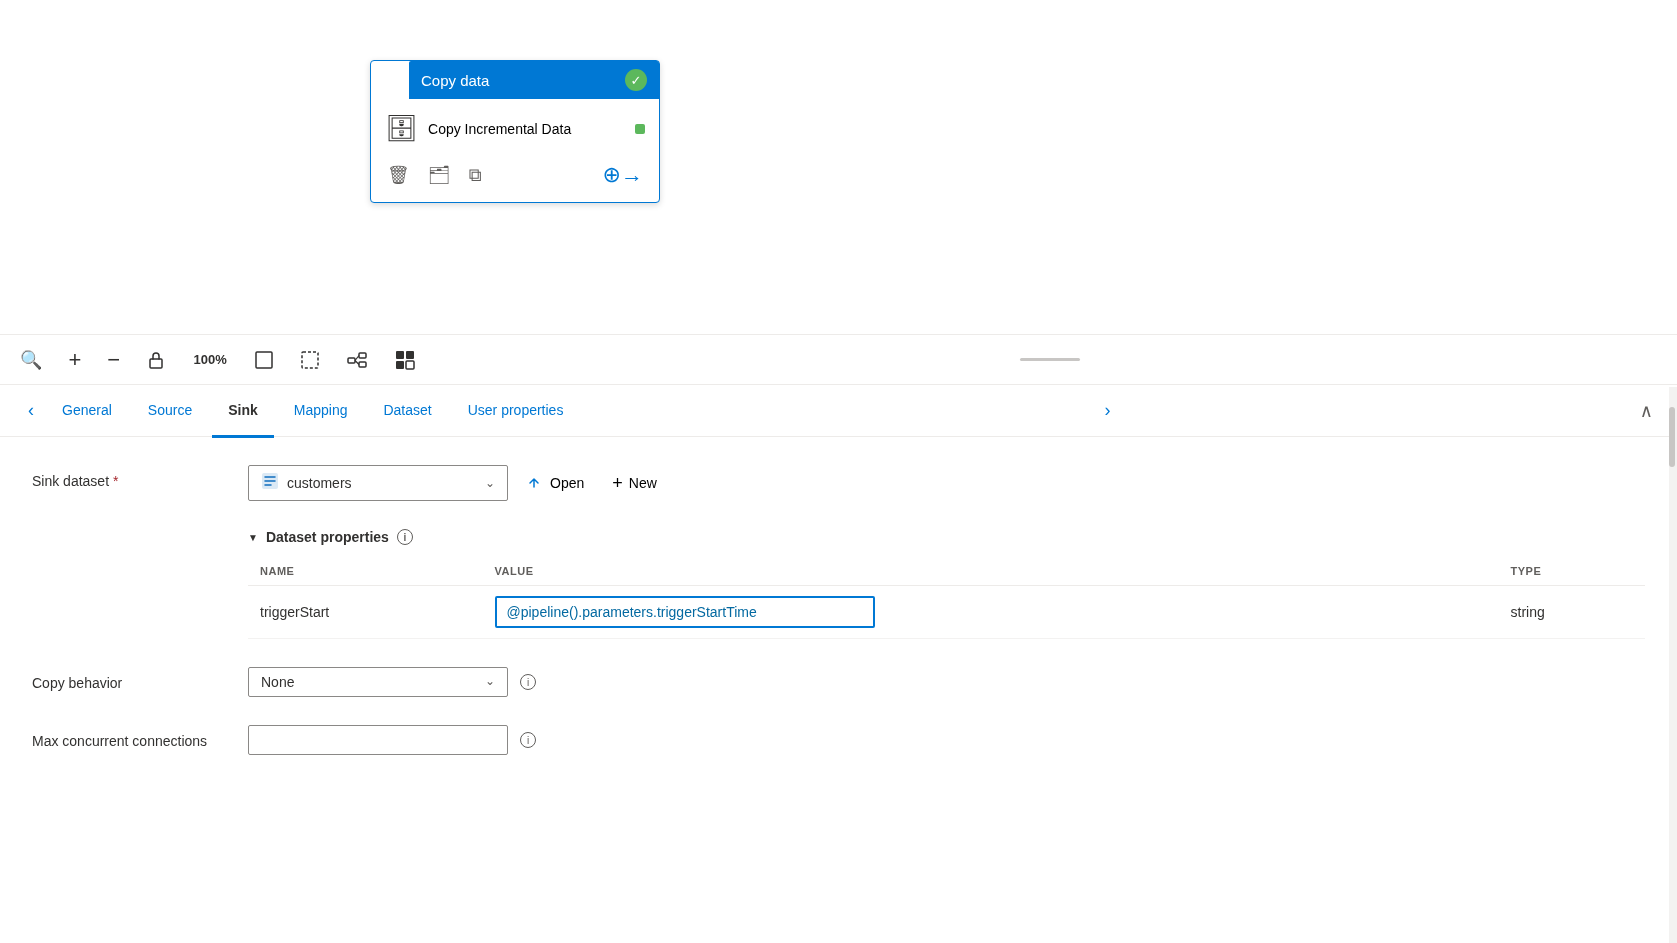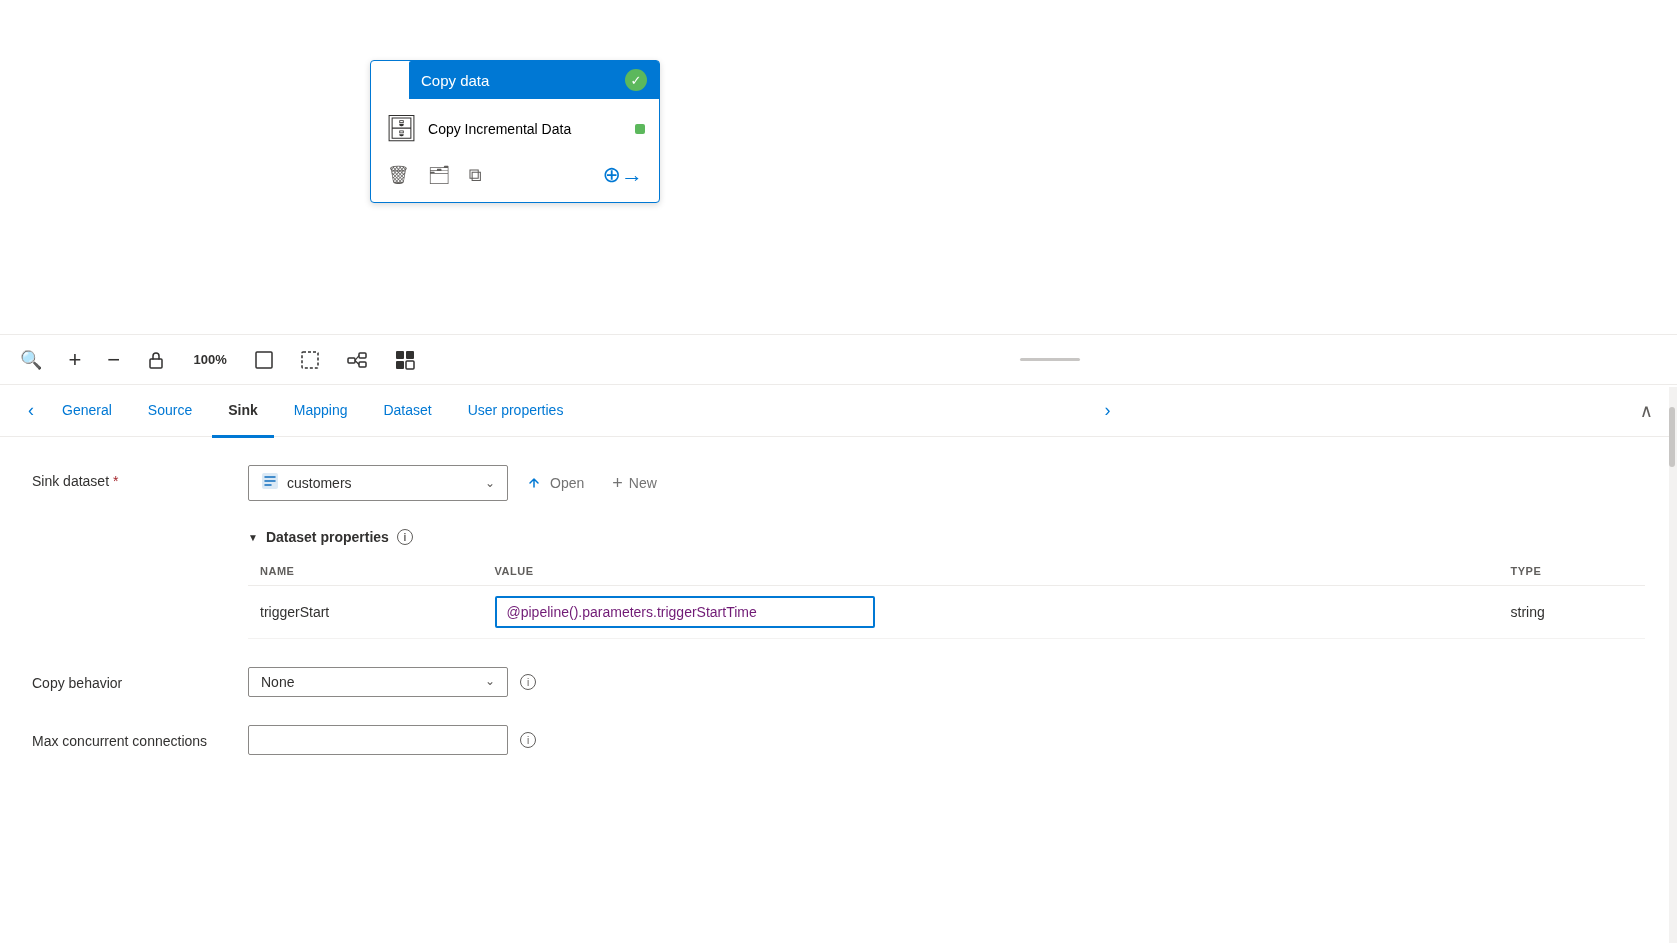--- a/index.html
+++ b/index.html
@@ -232,21 +232,21 @@
     .dropdown-chevron {
       color: #605e5c;
       font-size: 12px;
     }
 
     
     .action-link {
       display: flex;
       align-items: center;
       gap: 6px;
-      color: #737373;
+      color: #000000;
       cursor: pointer;
       font-size: 14px;
       background: none;
       border: none;
       padding: 4px 8px;
       text-decoration: none;
     }
     .action-link-icon { font-size: 16px; }
 
     
@@ -302,21 +302,21 @@
       border-bottom: 1px solid #f3f2f1;
     }
 
     
     .value-input {
       border: 2px solid #0078d4;
       border-radius: 2px;
       padding: 6px 10px;
       font-size: 14px;
       width: 380px;
-      color: #701a75;
+      color: #0369a1;
       outline: none;
       background: #fff;
     }
 
     
     .simple-dropdown {
       display: flex;
       align-items: flex-start;
       border: 1px solid #8a8886;
       border-radius: 2px;

